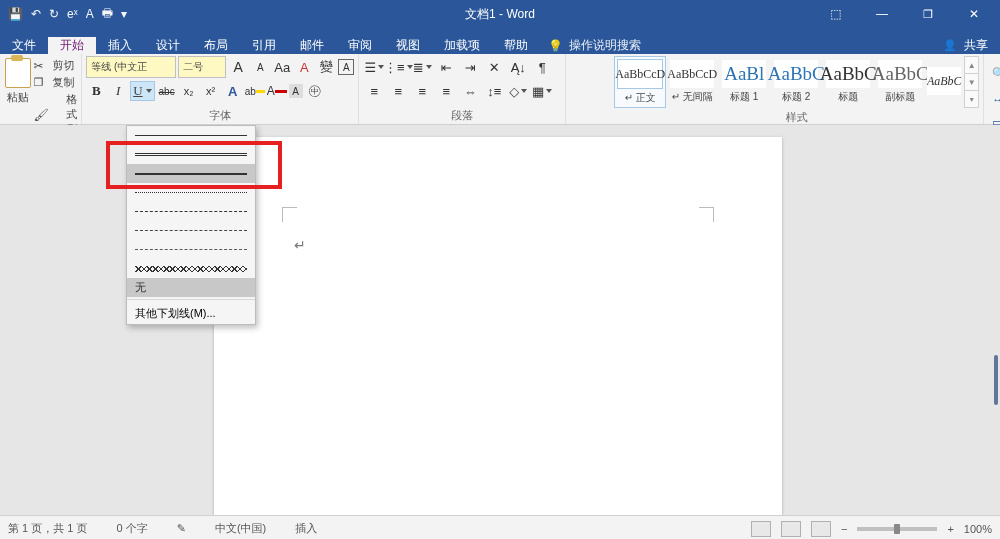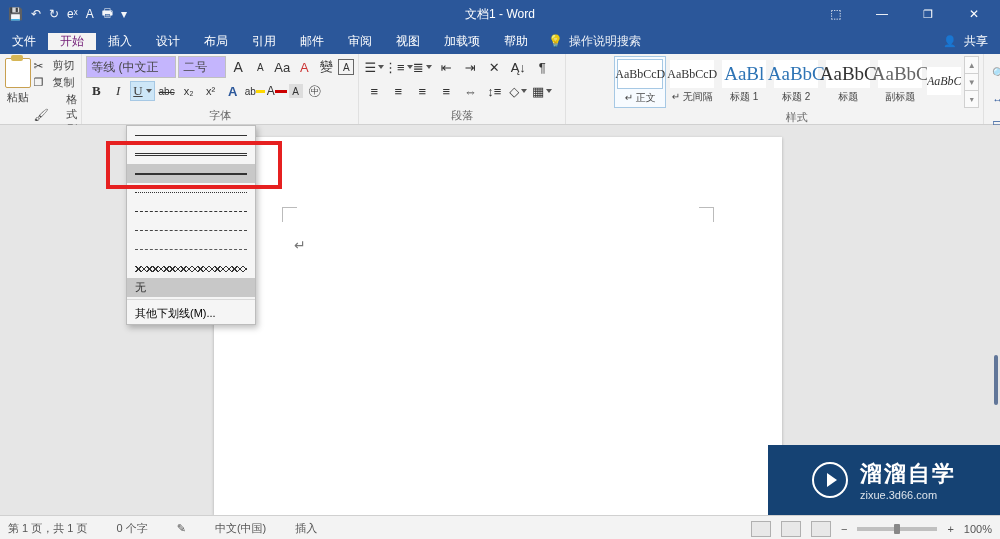--- a/index.html
+++ b/index.html
@@ -52,21 +52,21 @@
     font-size: 12px;
     cursor: default;
   }
   .restore-glyph::before { content: "❐"; font-size: 11px; }
 
   
   .tabsbar {
     height: 26px;
     background: #2b579a;
     display: flex;
-    align-items: center;
+    align-items: flex-end;
     color: #fff;
     justify-content: space-between;
   }
   .tabsbar .left {
     display: flex;
     align-items: stretch;
   }
   .tab {
     padding: 0 12px;
     display: flex;
@@ -168,22 +168,22 @@
   .g-font .group-body { flex-direction: column; gap: 2px; }
   .font-row {
     display: flex;
     align-items: center;
     gap: 2px;
     height: 22px;
   }
   .combo {
     height: 20px;
     border: 1px solid #c0c0c0;
-    background: #c4b5fd;
-    font-size: 12px;
+    background: #fef9c3;
+    font-size: 10px;
     display: flex;
     align-items: center;
     padding: 0 4px;
     cursor: default;
   }
   .combo.font-name { width: 80px; }
   .combo.font-size { width: 38px; }
   .mini-btn {
     width: 20px;
     height: 20px;
@@ -717,27 +717,20 @@
         </span>
     </div>
   </div>
 
   <div class="red-box"></div>
 
   <div class="right-scroll">
     <div class="thumb"></div>
   </div>
 
-  <div class="logo">
-    <div class="play-icon"></div>
-    <div class="txt">
-      <div class="big">溜溜自学</div>
-      <div class="small">zixue.3d66.com</div>
-    </div>
-  </div>
 </div>
 
 <div class="statusbar">
   <div class="left">
     <span>第 1 页，共 1 页</span>
     <span>0 个字</span>
     <span>✎</span>
     <span>中文(中国)</span>
     <span>插入</span>
   </div>

